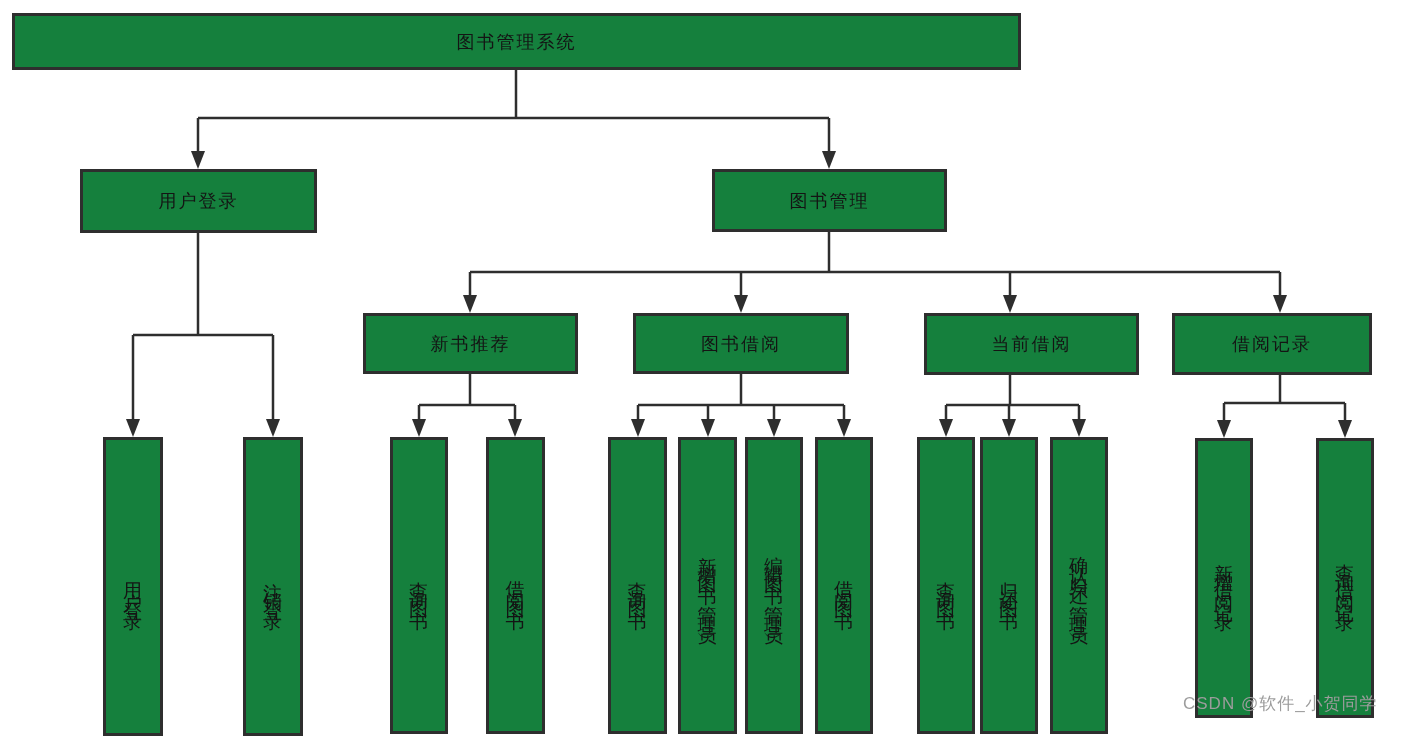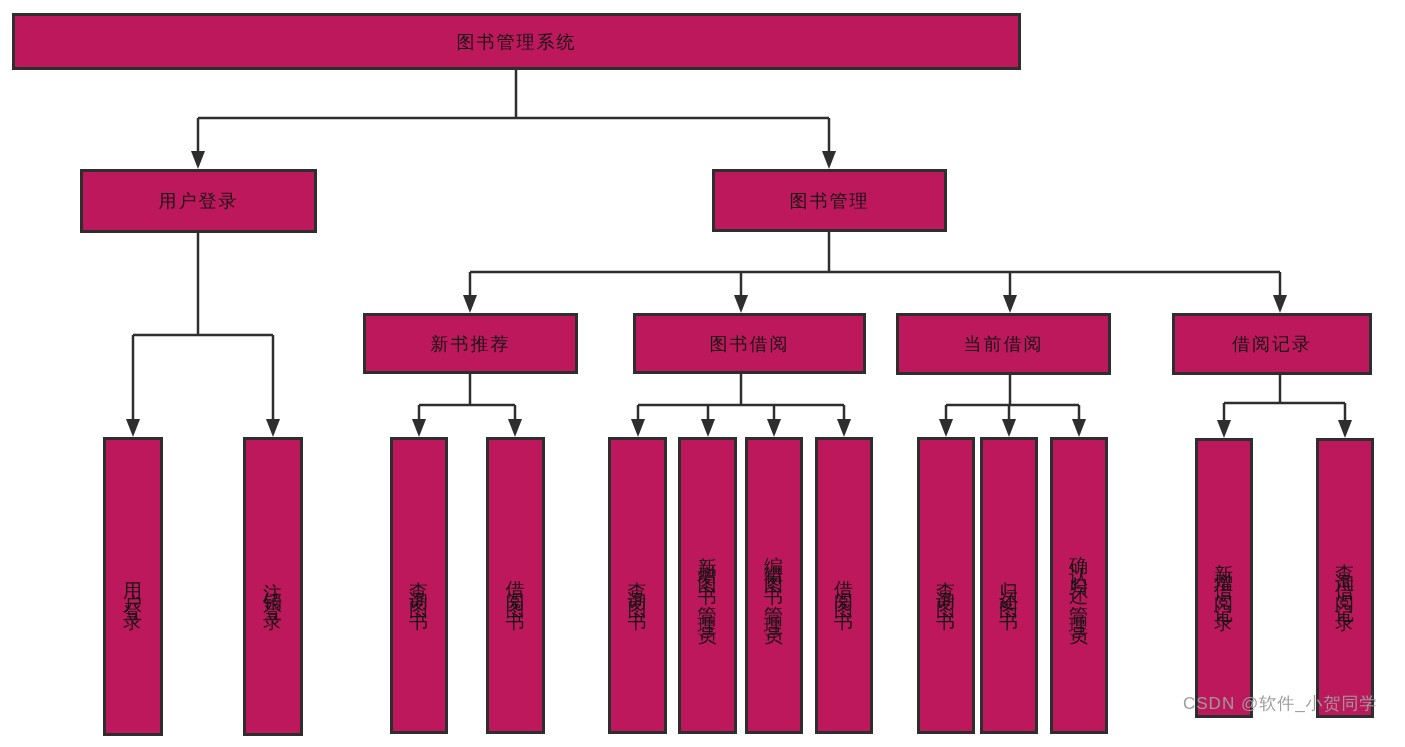--- a/index.html
+++ b/index.html
@@ -13,21 +13,21 @@
   }
   .connectors {
     position: absolute;
     left: 0; top: 0;
     width: 1405px; height: 747px;
     z-index: 1;
   }
   .node {
     position: absolute;
     box-sizing: border-box;
-    background: #be185d;
+    background: #15803d;
     border: 3px solid #2e2e2e;
     display: flex;
     align-items: center;
     justify-content: center;
     font-size: 18px;
     color: #141414;
     letter-spacing: 2px;
     z-index: 2;
     white-space: nowrap;
     text-align: center;
@@ -121,22 +121,22 @@
       <polygon points="1338,420 1352,420 1345,438"></polygon>
     </g>
   </svg>
 
   <div class="node" style="left:12px; top:13px; width:1009px; height:57px;">图书管理系统</div>
 
   <div class="node" style="left:80px; top:169px; width:237px; height:64px;">用户登录</div>
   <div class="node" style="left:712px; top:169px; width:235px; height:63px;">图书管理</div>
 
   <div class="node" style="left:363px; top:313px; width:215px; height:61px;">新书推荐</div>
-  <div class="node" style="left:633px; top:313px; width:233px; height:61px;">图书借阅</div>
-  <div class="node" style="left:896px; top:313px; width:215px; height:62px;">当前借阅</div>
+  <div class="node" style="left:633px; top:313px; width:216px; height:61px;">图书借阅</div>
+  <div class="node" style="left:924px; top:313px; width:215px; height:62px;">当前借阅</div>
   <div class="node" style="left:1172px; top:313px; width:200px; height:62px;">借阅记录</div>
 
   <div class="node vnode" style="left:103px; top:437px; width:60px; height:299px;">用户登录</div>
   <div class="node vnode" style="left:243px; top:437px; width:60px; height:299px;">注销登录</div>
 
   <div class="node vnode" style="left:390px; top:437px; width:58px; height:297px;">查询图书</div>
   <div class="node vnode" style="left:486px; top:437px; width:59px; height:297px;">借阅图书</div>
 
   <div class="node vnode" style="left:608px; top:437px; width:59px; height:297px;">查询图书</div>
   <div class="node vnode" style="left:678px; top:437px; width:59px; height:297px;">新增图书（管理员）</div>

